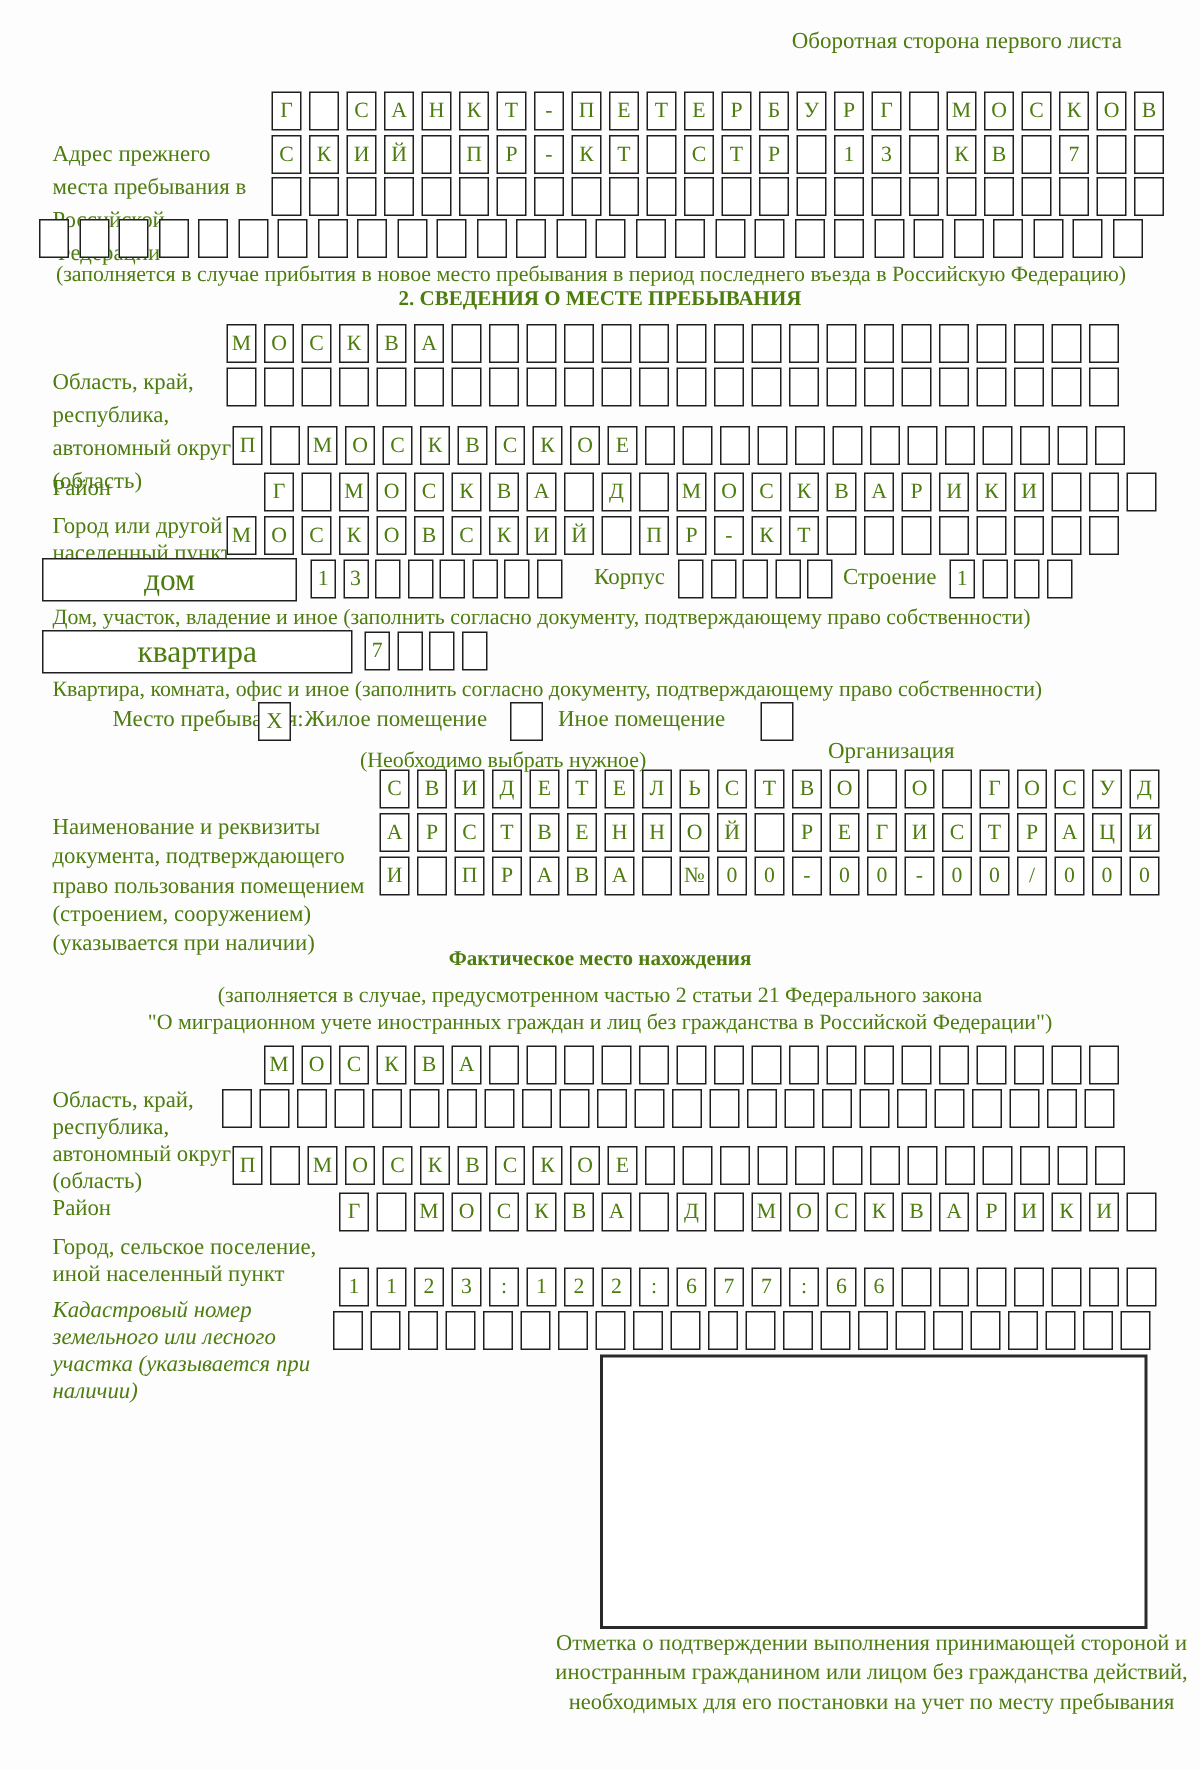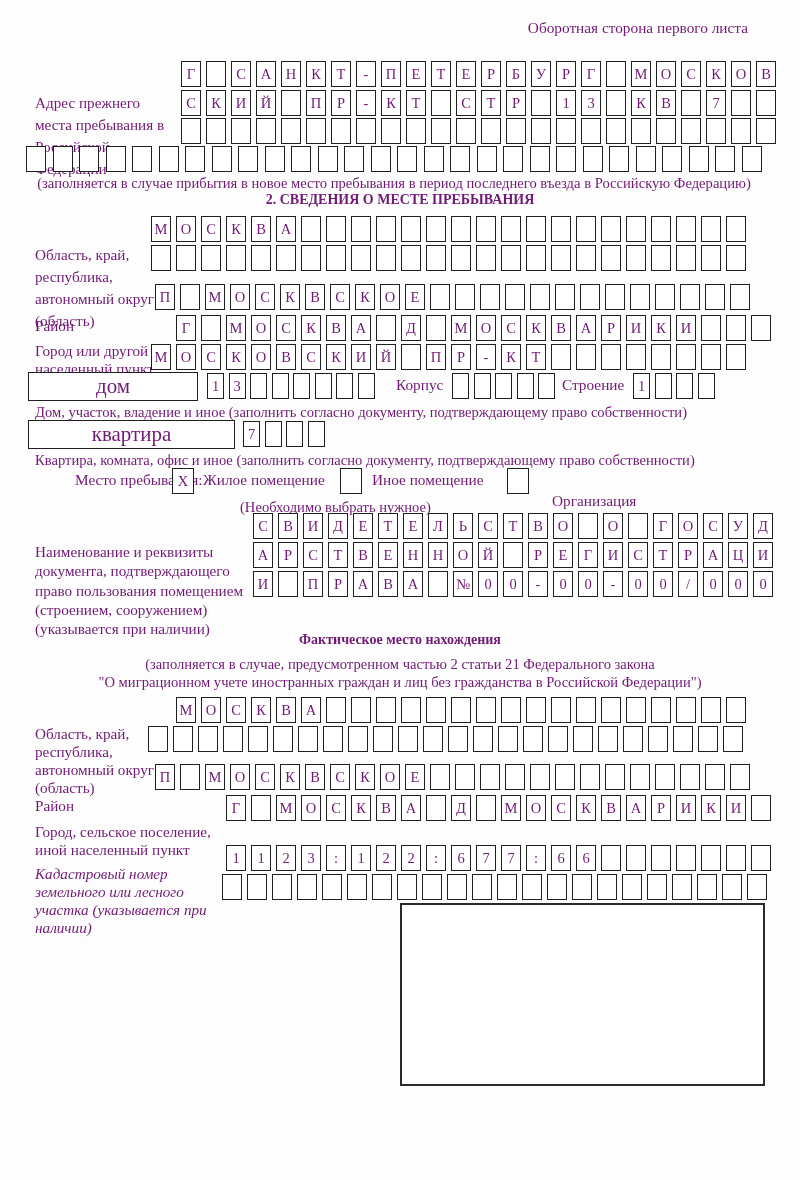--- a/index.html
+++ b/index.html
@@ -1,18 +1,18 @@
 <!DOCTYPE html>
 <html><head>
 <meta charset="utf-8">
 <style>
   html,body { margin:0; padding:0; background:#ffffff; }
   .page {
     position:relative; width:800px; height:1180px; background:#fdfdfd;
-    font-family:"Liberation Serif", serif; color:#701a75; overflow:hidden;
+    font-family:"Liberation Serif", serif; color:#4d7c0f; overflow:hidden;
   }
   .hdr-note { position:absolute; top:19px; right:52px; font-size:15.3px; }
   .lbl { position:absolute; font-size:15.2px; line-height:22px;margin-top:32px; }
   .lbl-tight { line-height:18px; }
   .cap { position:absolute; font-size:14.6px; }
   .center { text-align:center; }
   .h2 { position:absolute; left:0; width:800px; text-align:center; font-weight:bold; font-size:14px; }
   .boxrow { position:absolute; display:flex; gap:5px; }
   .row-wide { gap:6.5px; }
   .row-s { gap:4.5px; }
@@ -564,14 +564,15 @@
       <span class="cb"></span>
       <span class="cb"></span>
       <span class="cb"></span>
       <span class="cb"></span>
       <span class="cb"></span>
       <span class="cb"></span>
       <span class="cb"></span>
     </div>
 
   <div class="stamp" style="left:400px; top:903px; width:361px; height:179px;"></div>
+  <div class="cap center" style="left:366px; top:1087px; width:430px; line-height:19.3px; font-size:15px;">Отметка о подтверждении выполнения принимающей стороной и иностранным гражданином или лицом без гражданства действий, необходимых для его постановки на учет по месту пребывания</div>
 
 </div>
 
 </body></html>

